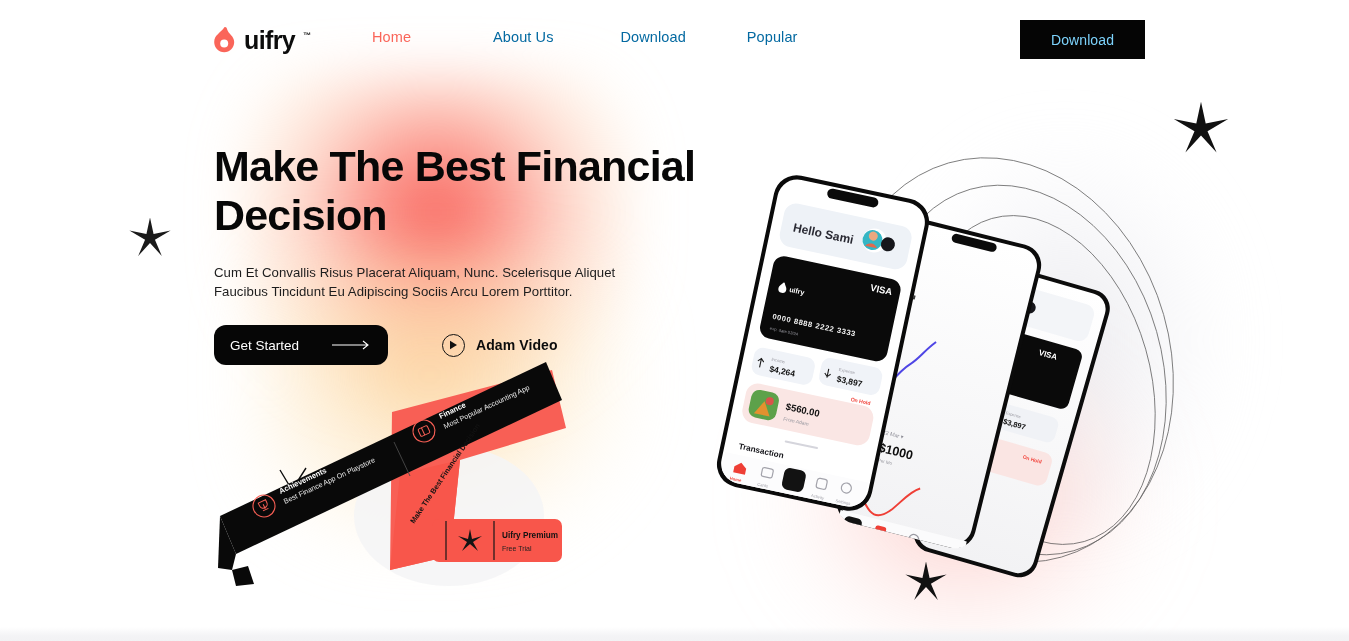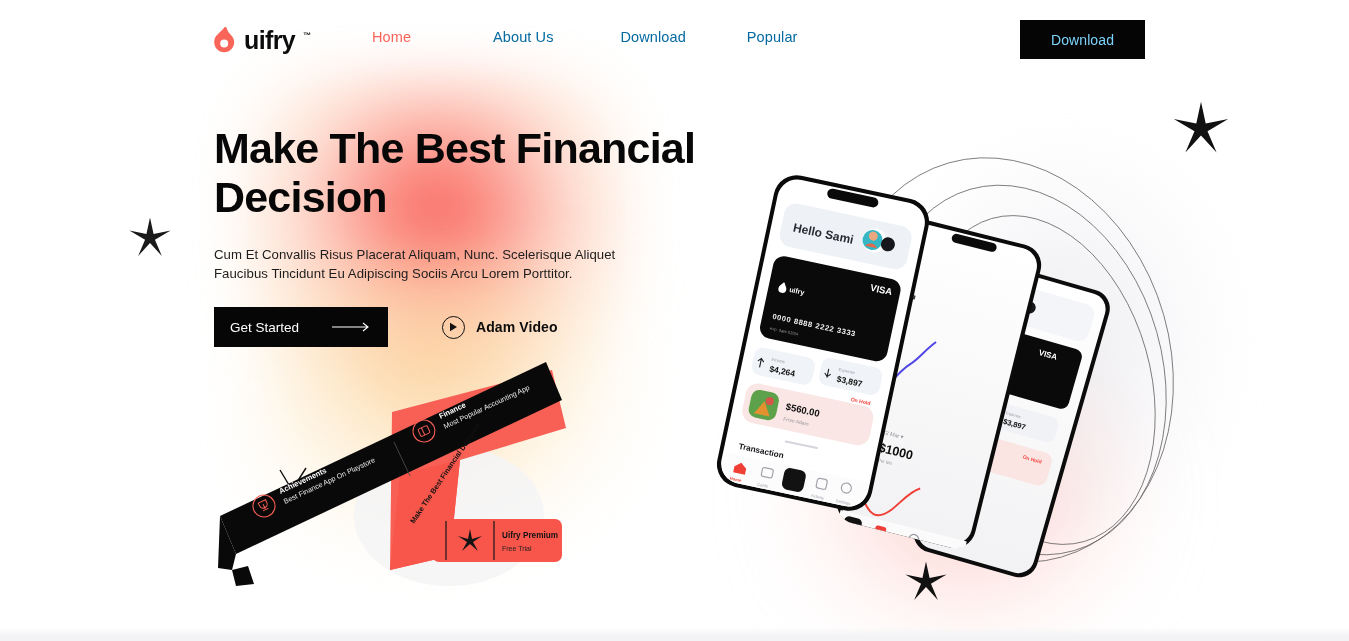--- a/index.html
+++ b/index.html
@@ -91,33 +91,33 @@
   .download-btn {
     position:absolute; left:1020px; top:20px;
     width:125px; height:39px; border-radius:0;
     background:#050505; color:#7dd3fc;
     display:flex; align-items:center; justify-content:center;
     font-size:14px; letter-spacing:0.1px; cursor:pointer; border:none;
     font-family:"Liberation Sans", sans-serif;
   }
 
   
-  .hero { position:absolute; left:214px; top:124px; width:520px; z-index:20; }
+  .hero { position:absolute; left:214px; top:142px; width:520px; z-index:20; }
   .headline {
     font-size:43px; line-height:49px; font-weight:700;
     letter-spacing:-0.8px; color:#070707; white-space:nowrap;
   }
   .subcopy {
     margin-top:24px;
     font-size:13.2px; line-height:18.5px; color:#1d1d1d;
     max-width:452px; letter-spacing:0.05px;
   }
   .cta-row { margin-top:24px; display:flex; align-items:center; }
   .get-started {
-    width:174px; height:40px; border-radius:0; background:#060606;
+    width:174px; height:40px; border-radius:12px; background:#060606;
     color:#ffffff; display:flex; align-items:center;
     font-size:13.5px; cursor:pointer; border:none; padding:0 16px;
     font-family:"Liberation Sans", sans-serif; justify-content:space-between;
   }
   .arrow-ico { display:block; }
   .watch { margin-left:54px; display:flex; align-items:center; gap:11px; cursor:pointer; }
   .play-circle {
     width:23px; height:23px; border-radius:50%; border:1.4px solid #111;
     display:flex; align-items:center; justify-content:center;
   }

